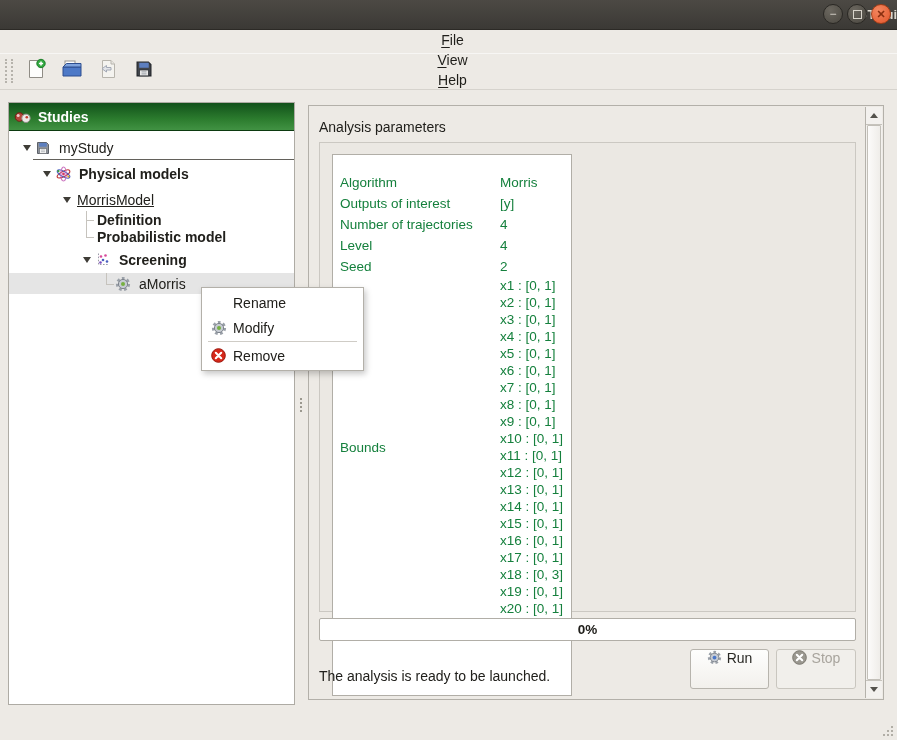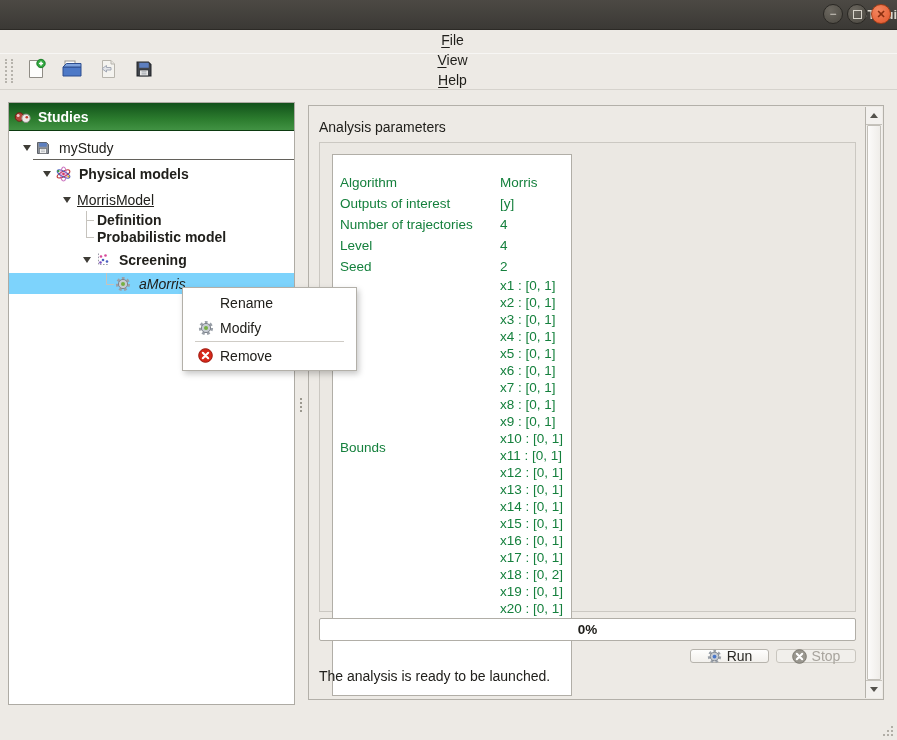--- a/index.html
+++ b/index.html
@@ -30,21 +30,21 @@
     border-left:2px dotted #b6b3ac;border-right:2px dotted #b6b3ac;}
   .toolbtn{width:30px;height:30px;display:flex;align-items:center;justify-content:center;margin-right:6px;}
   
   .left-panel{position:absolute;left:8px;top:102px;width:287px;height:603px;background:#fff;
     border:1px solid #aeaba4;box-sizing:border-box;}
   .studies-header{height:27px;background:linear-gradient(#11511a,#2c7c2e 60%,#419243);
     border-bottom:1px solid #0c3a10;display:flex;align-items:center;gap:6px;padding-left:5px;
     color:#fff;font-weight:bold;font-size:14px;}
   .tree{position:relative;}
   .row{position:relative;display:flex;align-items:center;font-size:14px;color:#21201c;height:22px;}
-  .row.sel{background:#7dd3fc;font-style:italic;}
+  .row.sel{background:#e5e5e5;}
   .row.bold .lbl{font-weight:bold;}
   .row.uline .lbl{text-decoration:underline;}
   .row.row-underline::after{content:"";position:absolute;left:24px;right:0;bottom:0;
     border-bottom:1px solid #63615b;}
   .tree .row:nth-child(1){margin-top:5px;height:24px;}
   .tree .row:nth-child(2){margin-top:3px;}
   .tree .row:nth-child(3){margin-top:4px;}
   .tree .row:nth-child(4),.tree .row:nth-child(5){height:17px;}
   .tree .row:nth-child(6){margin-top:4px;}
   .tree .row:nth-child(7){margin-top:2px;height:21px;}
@@ -53,43 +53,43 @@
     border-top:6px solid #3e3c36;}
   .branch-tee::before{content:"";position:absolute;left:7px;top:0;bottom:0;border-left:1px solid #c6c3bd;}
   .branch-tee::after,.branch-corner::after{content:"";position:absolute;left:7px;top:0;height:50%;width:7px;
     border-left:1px solid #c6c3bd;border-bottom:1px solid #c6c3bd;}
   .ticon{width:18px;height:16px;flex:none;display:flex;align-items:center;margin-right:4px;}
   .lbl{white-space:nowrap;padding-left:2px;}
   .splitter{position:absolute;left:296px;top:102px;width:11px;height:603px;cursor:col-resize;}
   .splitter .dots{position:absolute;left:4px;top:296px;width:2px;height:16px;
     background:repeating-linear-gradient(#9b988f 0 2px,transparent 2px 4px);}
   
-  .ctx-menu{position:absolute;left:182px;top:287px;width:153px;background:#fff;
-    border:1px solid #b3b0a9;box-shadow:2px 3px 6px rgba(0,0,0,.22);padding:2px 10px;z-index:50;}
+  .ctx-menu{position:absolute;left:201px;top:287px;width:153px;background:#fff;
+    border:1px solid #b3b0a9;box-shadow:2px 3px 6px rgba(0,0,0,.22);padding:2px 4px;z-index:50;}
   .ctx-item{display:flex;align-items:center;height:25px;font-size:14px;color:#21201c;}
   .ctx-icon{width:22px;margin-left:5px;flex:none;display:flex;align-items:center;}
   .ctx-sep{border-top:1px solid #cfccc6;margin:1px 2px;}
   
   .right-panel{position:absolute;left:308px;top:105px;width:576px;height:595px;
     border:1px solid #b3b0a9;box-sizing:border-box;background:#edeae5;}
   .section-title{position:absolute;left:10px;top:13px;font-size:14px;color:#21201c;}
   .groupbox{position:absolute;left:10px;top:36px;width:537px;height:470px;
     border:1px solid #cbc8c2;background:#ebe8e3;box-sizing:border-box;}
   .param-table{position:absolute;left:12px;top:11px;width:240px;height:542px;background:#fff;
     border:1px solid #b1aea7;box-sizing:border-box;font-size:13.5px;color:#15803d;padding-top:17px;overflow:hidden;}
   .param-row{display:flex;height:21px;align-items:center;padding-left:7px;}
   .param-label{width:160px;flex:none;}
   .bounds-row{display:flex;padding-left:7px;}
   .bounds-label{width:160px;flex:none;display:flex;align-items:center;}
   .bounds-values div{height:17px;line-height:17px;}
   .progressbar{position:absolute;left:10px;top:512px;width:537px;height:23px;background:#fff;
     border:1px solid #b1aea7;border-radius:2px;box-sizing:border-box;text-align:center;
     line-height:21px;font-size:13.5px;font-weight:bold;color:#21201c;}
-  .btn{position:absolute;top:543px;height:14px;border:1px solid #b7b4ad;border-radius:3px;
-    background:linear-gradient(#fefefd,#f2f0ec);display:flex;align-items:center;justify-content:center;
+  .btn{position:absolute;top:543px;height:40px;border:1px solid #b7b4ad;border-radius:3px;
+    background:linear-gradient(#fefefd,#f2f0ec);display:flex;justify-content:center;
     gap:5px;font-size:14px;color:#2a2925;box-sizing:border-box;}
   .btn.run{left:381px;width:79px;}
   .btn.stop{left:467px;width:80px;background:#f1efeb;border-color:#c9c6bf;color:#a8a49d;}
   .status-text{position:absolute;left:10px;top:562px;font-size:14px;color:#21201c;}
   
   .vscroll{position:absolute;right:1px;top:1px;bottom:1px;width:17px;background:#f3f1ee;
     border-left:1px solid #b5b2ab;box-sizing:border-box;}
   .sbtn{position:absolute;left:0;right:0;height:17px;display:flex;align-items:center;justify-content:center;}
   .sbtn.up{top:0;border-bottom:1px solid #c6c3bc;}
   .sbtn.down{bottom:0;border-top:1px solid #c6c3bc;}
@@ -295,21 +295,21 @@
               <div>x8 : [0, 1]</div>
               <div>x9 : [0, 1]</div>
               <div>x10 : [0, 1]</div>
               <div>x11 : [0, 1]</div>
               <div>x12 : [0, 1]</div>
               <div>x13 : [0, 1]</div>
               <div>x14 : [0, 1]</div>
               <div>x15 : [0, 1]</div>
               <div>x16 : [0, 1]</div>
               <div>x17 : [0, 1]</div>
-              <div>x18 : [0, 2]</div>
+              <div>x18 : [0, 3]</div>
               <div>x19 : [0, 1]</div>
               <div>x20 : [0, 1]</div>
             </div>
         </div>
       </div>
     </div>
     <div class="progressbar">
       <span>0%</span>
     </div>
     <div class="btn run">

